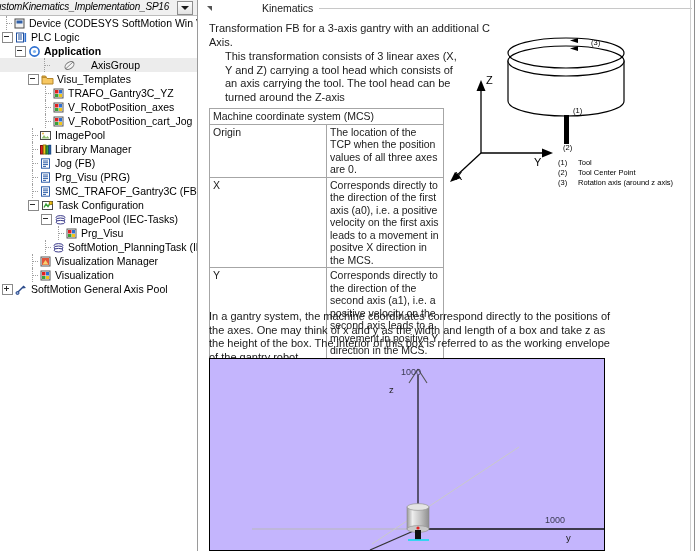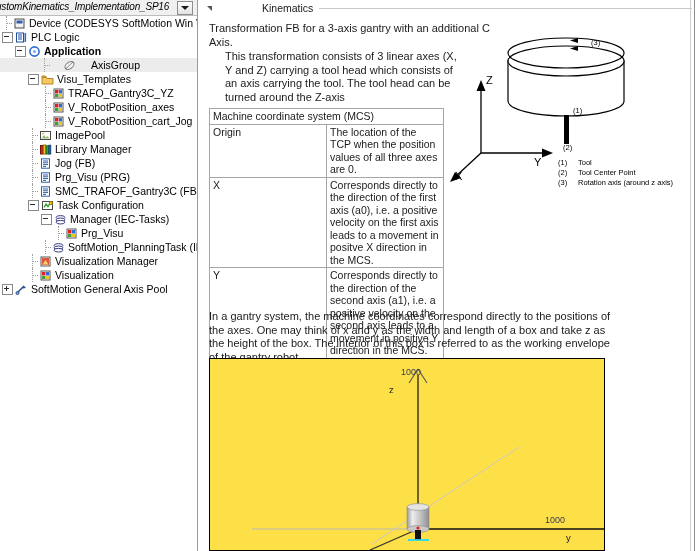--- a/index.html
+++ b/index.html
@@ -220,21 +220,21 @@
     left: 240px; top: 18px;
     width: 248px; height: 182px;
   }
   
   #fig-gantry {
     position: absolute;
     left: 4px; top: 358px;
     width: 396px; height: 193px;
     border: 1px solid #000000;
     box-sizing: border-box;
-    background: #fde047;
+    background: #c4b5fd;
     overflow: hidden;
     padding-left: 32px;
   }
   .fig-svg { display: block; }
 
   
   #doc-right-edge {
     position: absolute;
     right: 0; top: 0;
     width: 1px; height: 551px;
@@ -444,21 +444,21 @@
         <div class="node">
           <span class="indent" style="width: 41px;"></span>
           <span class="expander"></span>
           <span class="ico">
             <svg width="13" height="13">
               <ellipse cx="6.5" cy="4.4" rx="4.4" ry="1.8" fill="#ffffff" stroke="#3a3a8a"></ellipse>
               <ellipse cx="6.5" cy="6.8" rx="4.4" ry="1.8" fill="#ffffff" stroke="#3a3a8a"></ellipse>
               <ellipse cx="6.5" cy="9.2" rx="4.4" ry="1.8" fill="#ffffff" stroke="#3a3a8a"></ellipse>
             </svg>
           </span>
-          <span class="lbl">Manager (IEC-Tasks)</span>
+          <span class="lbl">ImagePool (IEC-Tasks)</span>
         </div>
         <div class="node">
           <span class="indent" style="width: 54px;"></span>
           <span class="dotted-stub"></span>
           <span class="ico">
             <svg width="13" height="13">
               <rect x="2" y="2" width="9" height="9" fill="#ffffff" stroke="#555"></rect>
               <rect x="3" y="3" width="3.5" height="3.5" fill="#e02020"></rect>
               <rect x="7" y="3" width="3" height="3.5" fill="#2d6fd0"></rect>
               <rect x="3" y="7" width="3.5" height="3" fill="#3aa03a"></rect>

